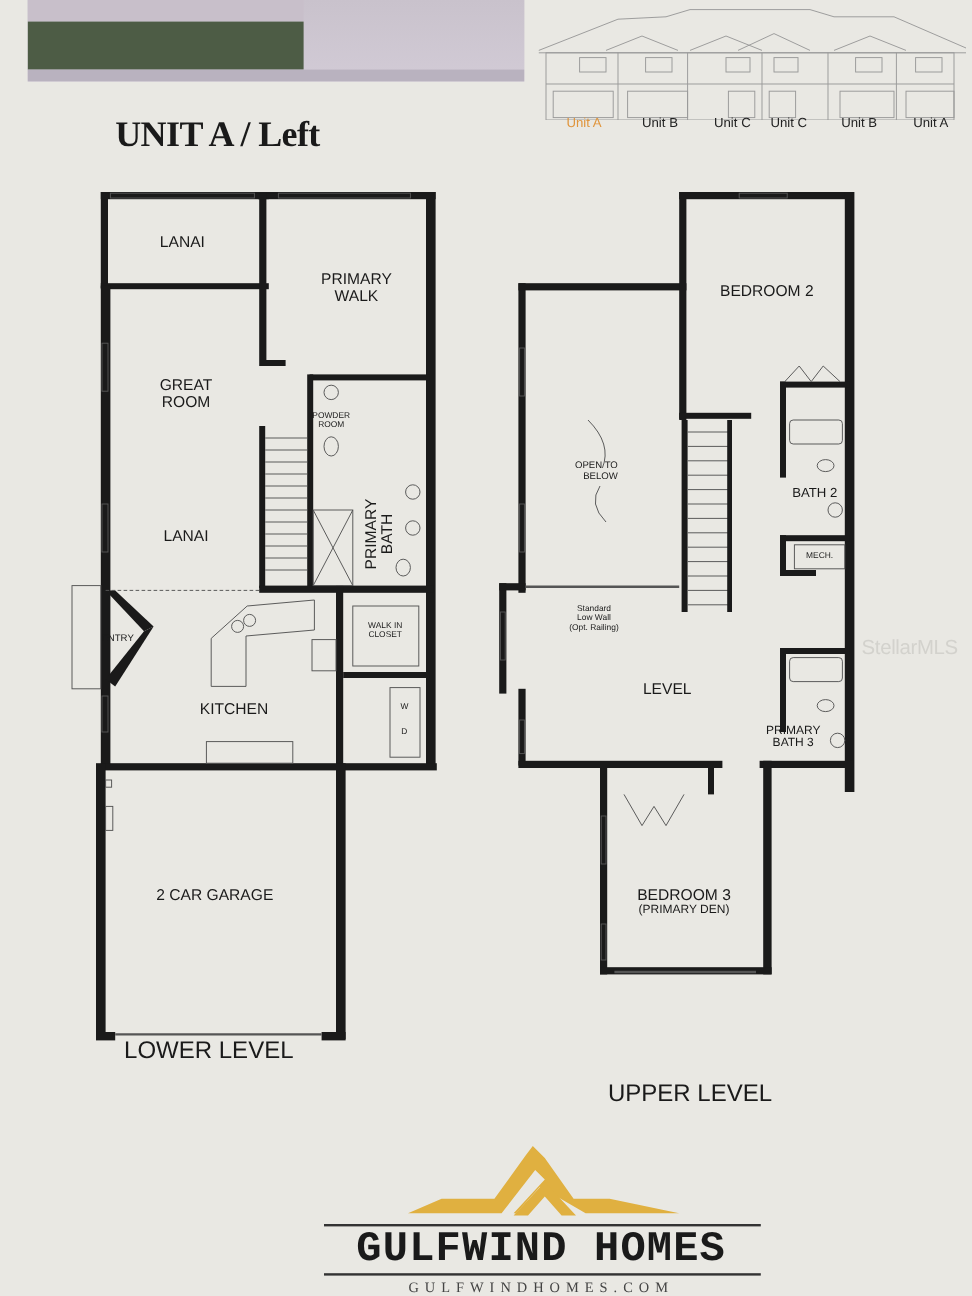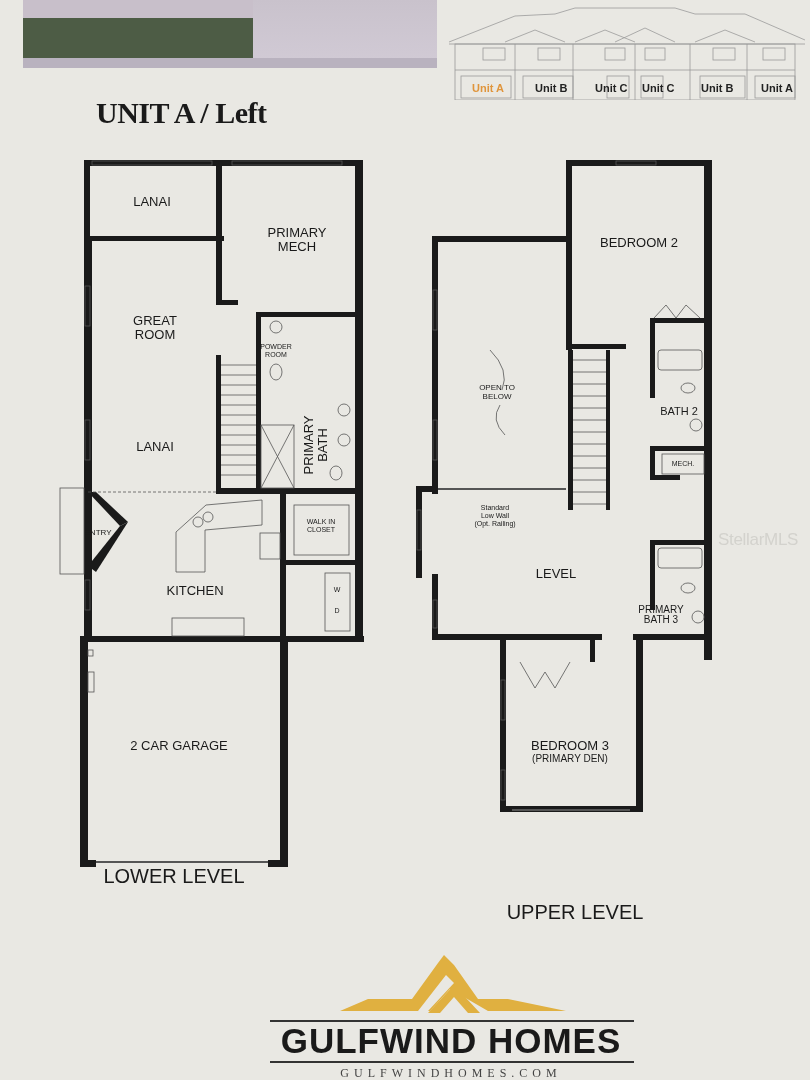--- a/index.html
+++ b/index.html
@@ -2,32 +2,32 @@
 <html><head>
 <meta charset="utf-8">
 <style>
   html,body{margin:0;padding:0;}
   body{width:810px;height:1080px;overflow:hidden;background:#e9e8e3;position:relative;font-family:"Liberation Sans",sans-serif;color:#1a1a1a;}
   .photo{position:absolute;left:23px;top:0;width:414px;height:68px;background:linear-gradient(180deg,#c9c2cc 0%,#d2cbd6 100%);overflow:hidden;}
   .photo .grass1{position:absolute;left:0;top:18px;width:230px;height:40px;background:#4d5c45;}
   .photo .slab{position:absolute;left:0;top:0;width:230px;height:18px;background:#c8bfca;}
   .photo .curb{position:absolute;left:0;top:58px;width:414px;height:10px;background:#b9b2bf;}
   .elev{position:absolute;left:445px;top:2px;width:362px;height:98px;}
-  .unit-labels{position:absolute;left:445px;top:82px;width:362px;height:16px;font-weight:bold;}
+  .unit-labels{position:absolute;left:445px;top:97px;width:362px;height:16px;}
   .unit-label{position:absolute;font-size:11px;color:#222;white-space:nowrap;}
   .unit-label.active{color:#e0953c;}
   .title{position:absolute;left:96px;top:96px;font-family:"Liberation Serif",serif;font-weight:bold;font-size:30px;letter-spacing:-0.5px;}
   svg.plan{position:absolute;left:0;top:0;}
   .room{position:absolute;font-size:13px;text-align:center;line-height:14px;white-space:nowrap;transform:translate(-50%,-50%);}
-  .room.sm{font-size:8px;line-height:9px;}
+  .room.sm{font-size:8px;line-height:9px;text-align:right;}
   .room.xs{font-size:7px;line-height:8px;}
   .level{position:absolute;font-size:20px;transform:translate(-50%,-50%);white-space:nowrap;}
   .watermark{position:absolute;left:718px;top:530px;font-size:17px;color:#d3d2cd;letter-spacing:-0.3px;}
   .logo{position:absolute;left:268px;top:955px;width:368px;}
-  .brand{position:absolute;left:268px;top:1022px;width:366px;text-align:center;font-family:Liberation Sans, sans-serif;font-weight:bold;font-size:35px;letter-spacing:1px;line-height:38px;}
+  .brand{position:absolute;left:268px;top:1022px;width:366px;text-align:center;font-family:Liberation Mono, monospace;font-weight:bold;font-size:35px;letter-spacing:1px;line-height:38px;}
   .rule{position:absolute;left:270px;width:364px;height:2px;background:#333;}
   .url{position:absolute;left:268px;top:1066px;width:366px;text-align:center;font-family:"Liberation Serif",serif;font-size:12px;letter-spacing:5px;color:#444;}
 </style>
 </head>
 <body>
 
 <div class="photo">
   <div class="slab"></div>
   <div class="grass1"></div>
   <div class="curb"></div>
@@ -207,21 +207,21 @@
 
     <path d="M490,350 Q510,370 502,390"></path>
       <path d="M500,405 Q490,420 505,435"></path>
 
     <polyline points="520,662 535,688 545,672 555,688 570,662"></polyline>
     <polyline points="654,318 666,305 676,318 686,305 700,318"></polyline>
   </g>
 </svg>
 
 <div class="room" style="left:152px;top:202px">LANAI</div>
-<div class="room" style="left:297px;top:240px"><span>PRIMARY</span><br><span>MECH</span></div>
+<div class="room" style="left:297px;top:240px"><span>PRIMARY</span><br><span>WALK</span></div>
 <div class="room" style="left:155px;top:328px"><span>GREAT</span><br><span>ROOM</span></div>
 <div class="room xs" style="left:276px;top:351px"><span>POWDER</span><br><span>ROOM</span></div>
 <div class="room" style="left:155px;top:447px">LANAI</div>
 <div class="room" style="left:316px;top:445px;transform:translate(-50%,-50%) rotate(-90deg);"><span>PRIMARY</span><br><span>BATH</span></div>
 <div class="room sm" style="left:98px;top:532px">ENTRY</div>
 <div class="room xs" style="left:321px;top:526px"><span>WALK IN</span><br><span>CLOSET</span></div>
 <div class="room" style="left:195px;top:591px">KITCHEN</div>
 <div class="room xs" style="left:337px;top:590px">W</div>
 <div class="room xs" style="left:337px;top:611px">D</div>
 <div class="room" style="left:179px;top:746px">2 CAR GARAGE</div>

